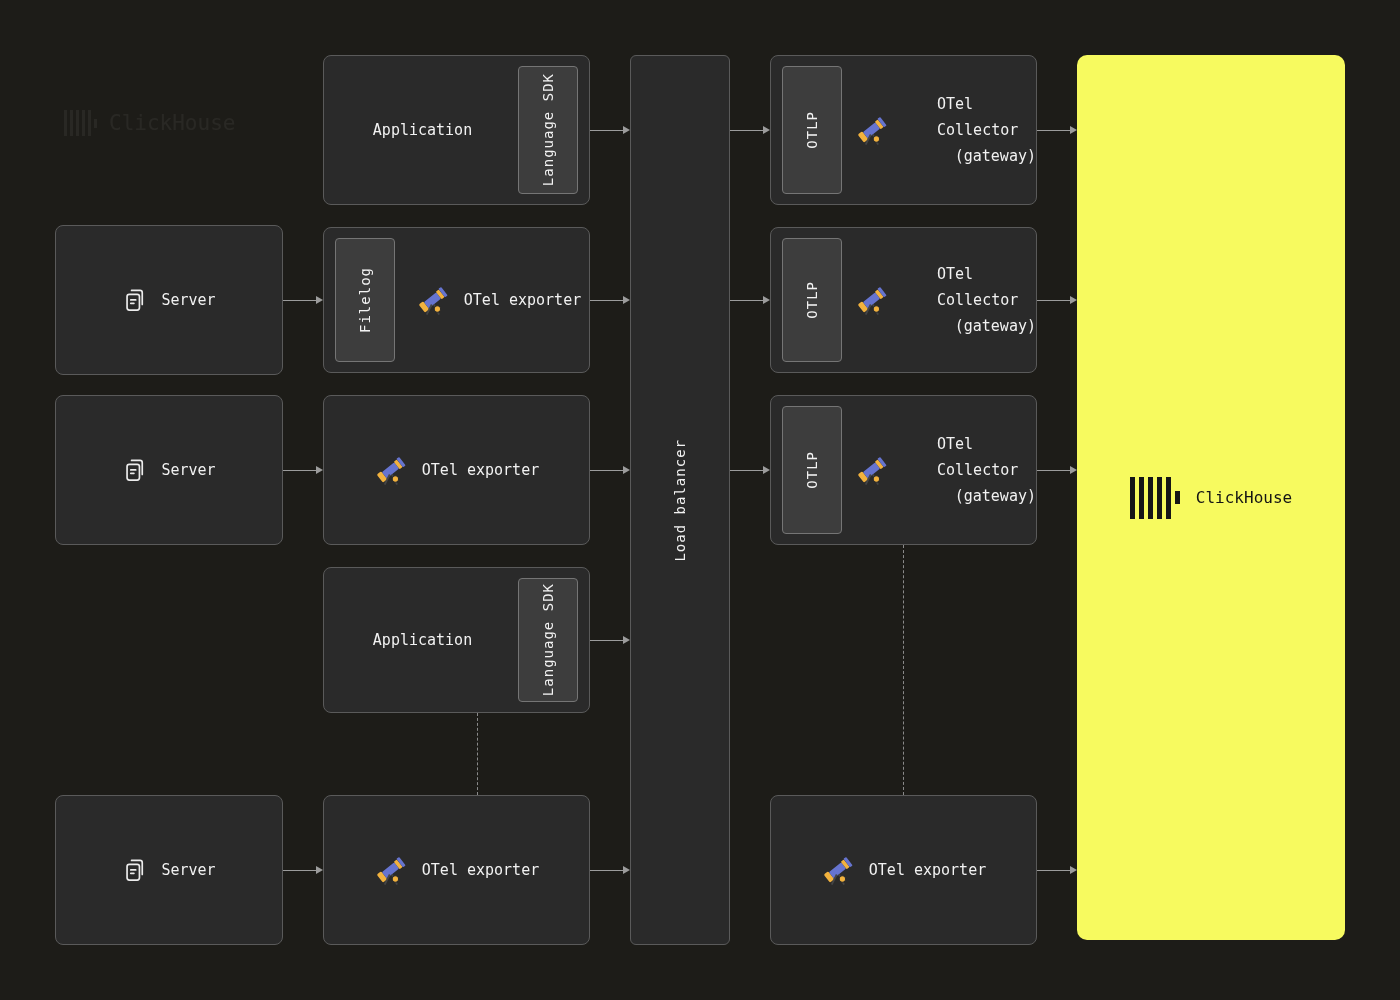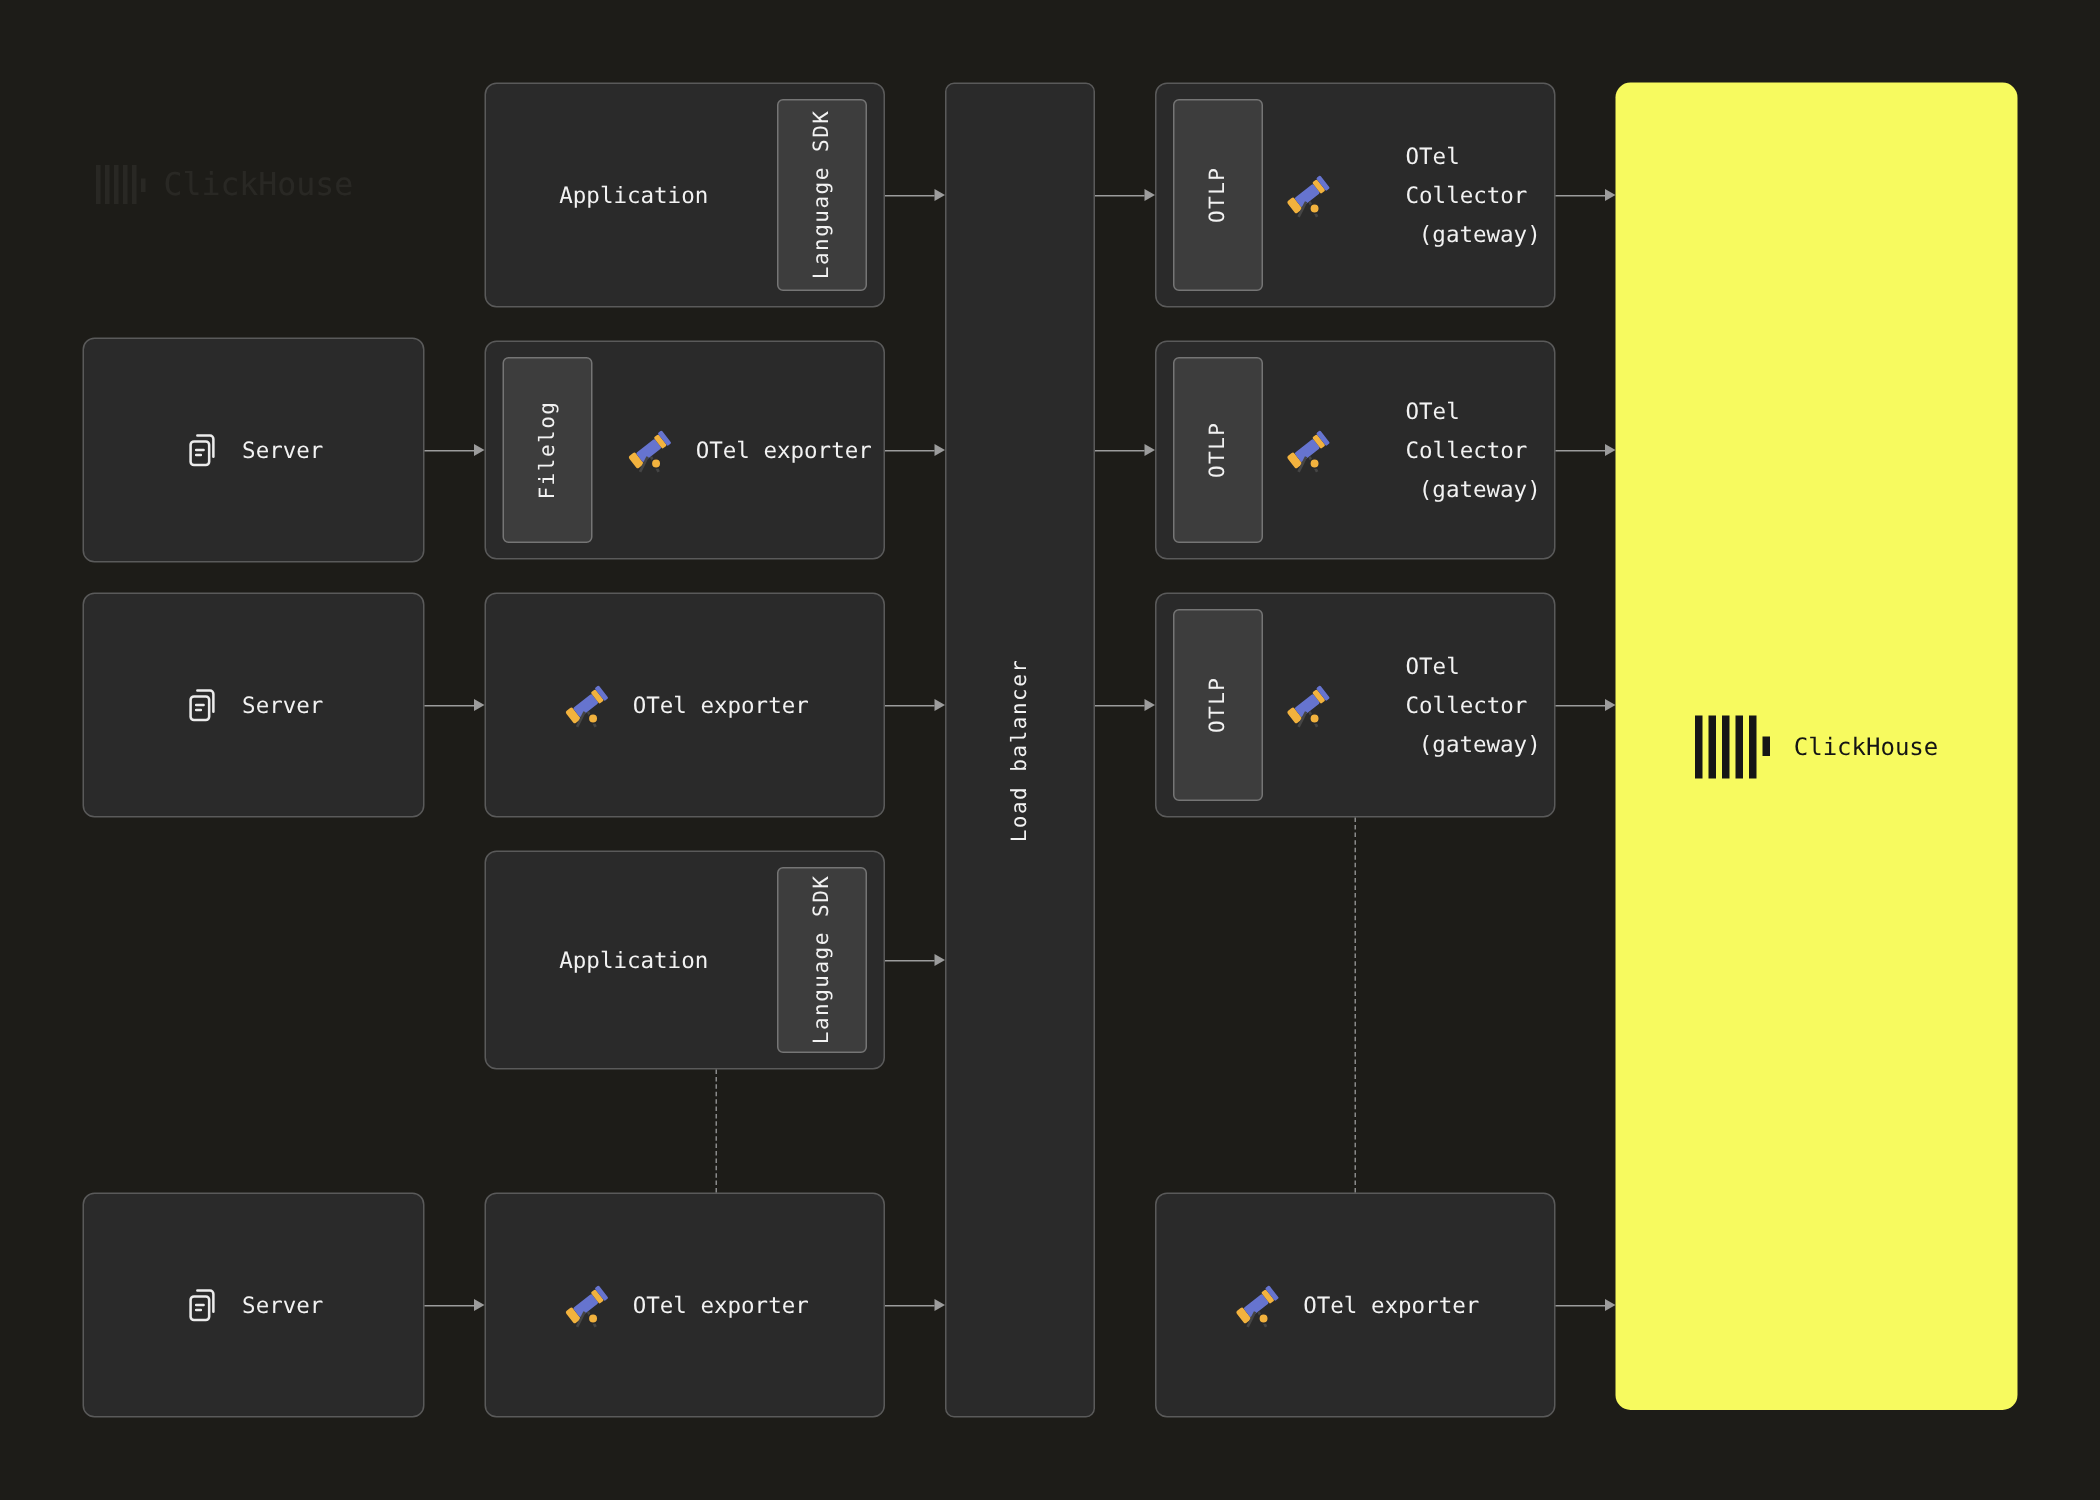--- a/index.html
+++ b/index.html
@@ -12,21 +12,21 @@
     overflow: hidden;
   }
   .node {
     position: absolute;
     background: var(--box-bg, #2a2a2a);
     border: 1px solid var(--box-border, #5a5a5a);
     border-radius: 8px;
     display: flex; align-items: center; justify-content: center; gap: 12px;
   }
   .label { font-size: 15px; white-space: nowrap; }
-  .lines { display: flex; flex-direction: column; align-items: center; line-height: 26px; font-size: 15px; margin-left: 34px; }
+  .lines { display: flex; flex-direction: column; align-items: flex-end; line-height: 26px; font-size: 15px; margin-left: 34px; }
   .badge {
     position: absolute; top: 10px; bottom: 10px; width: 60px;
     background: var(--badge-bg, #3d3d3d);
     border: 1px solid var(--badge-border, #757575);
     border-radius: 4px;
     display: flex; align-items: center; justify-content: center;
   }
   .badge.right { right: 11px; }
   .badge.left  { left: 11px; }
   .vtext {

